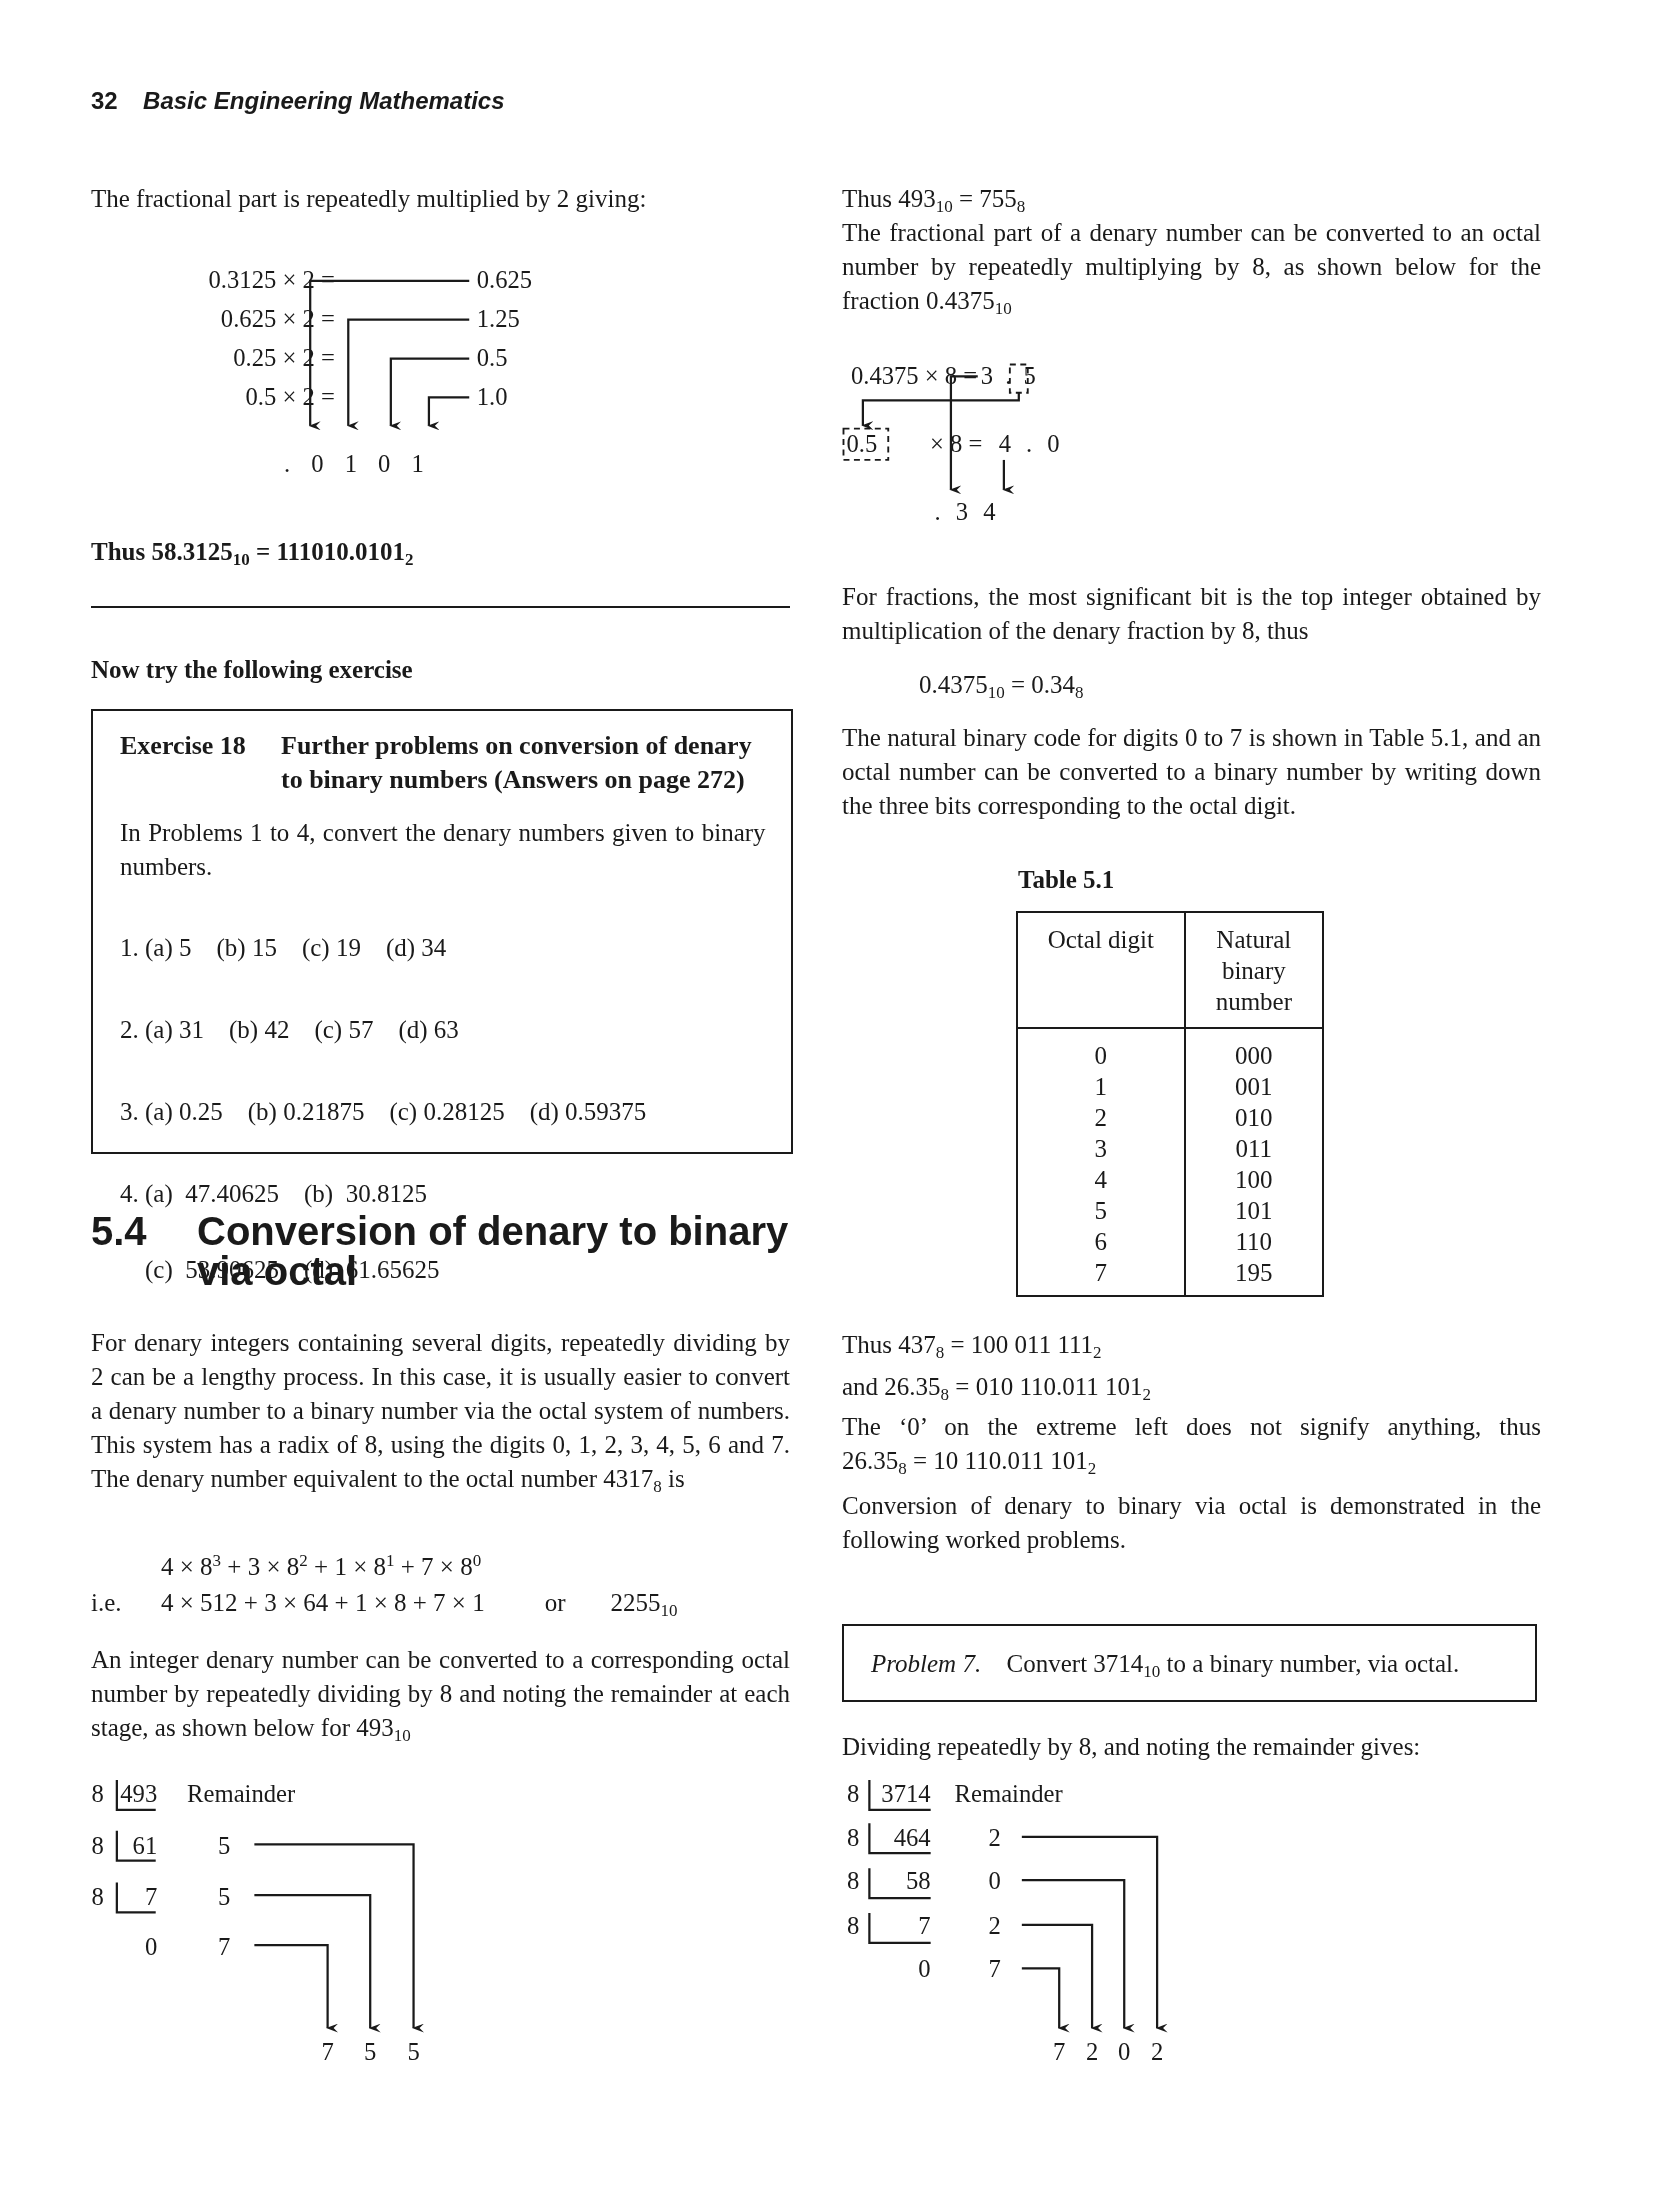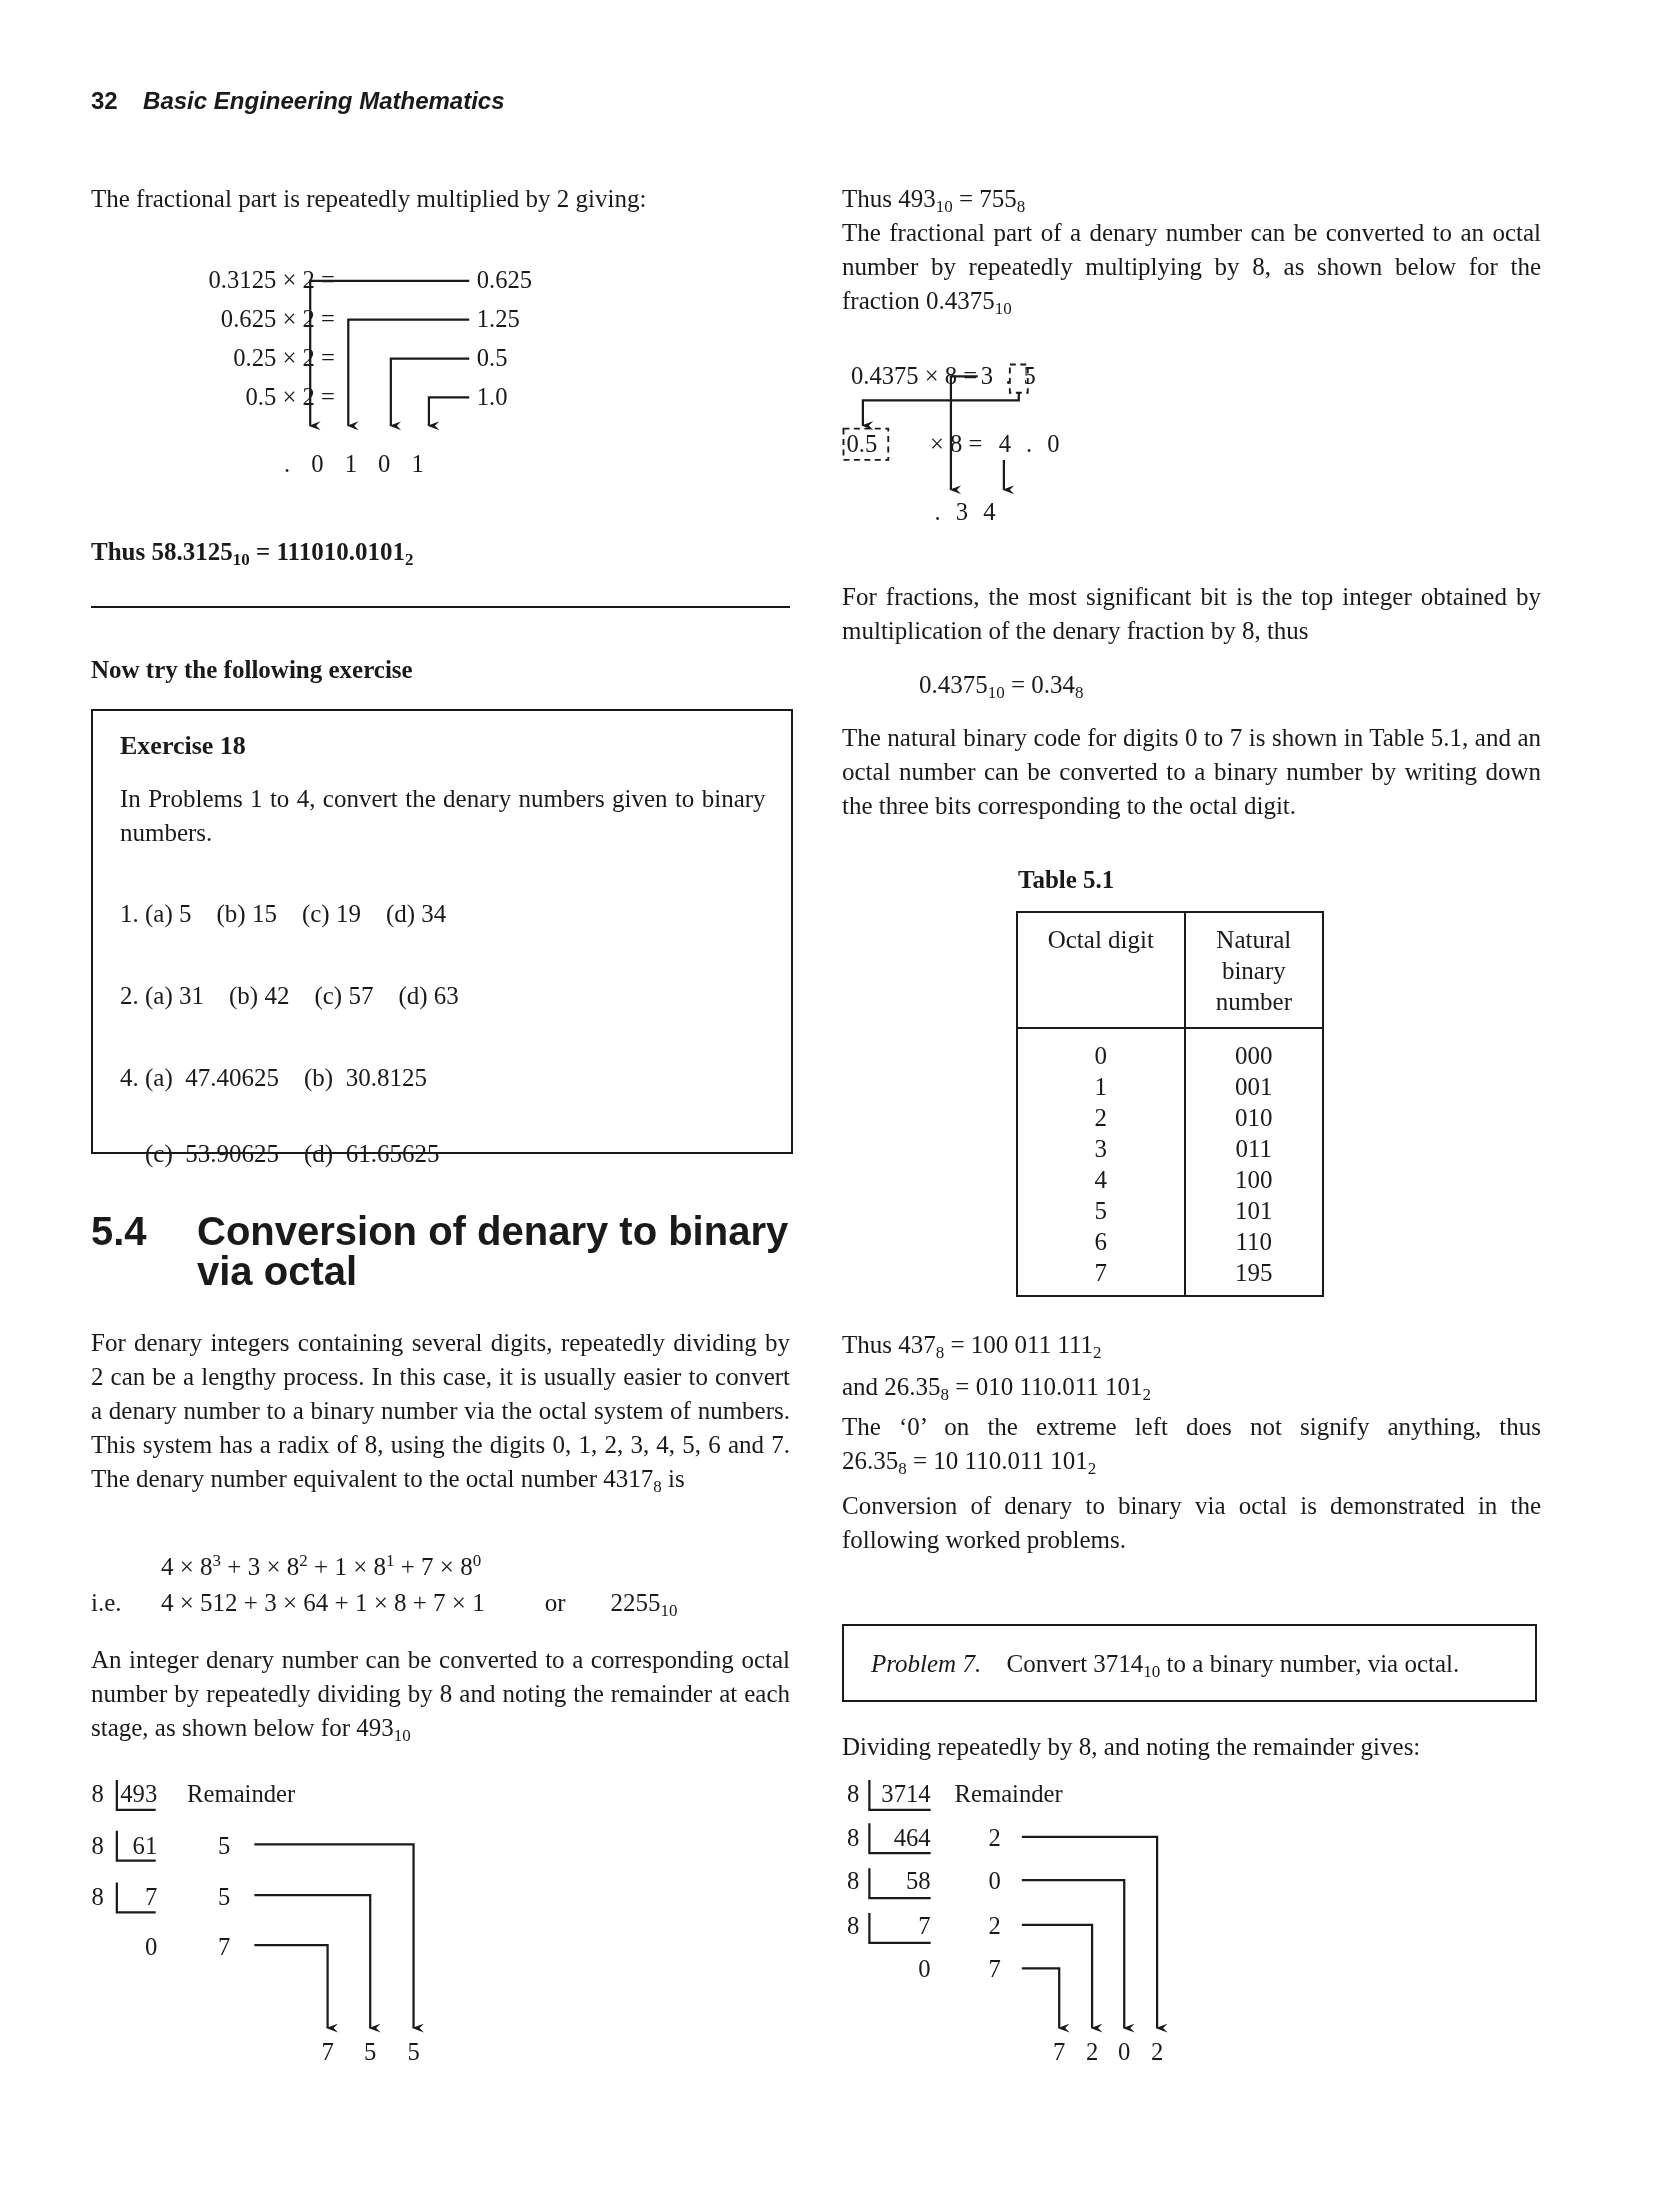--- a/index.html
+++ b/index.html
@@ -65,25 +65,27 @@
   <span>Thus 58.3125</span><sub>10</sub><span> = 111010.0101</span><sub>2</sub>
 </div>
 
 <div class="abs rule" style="left:91px; top:606px; width:699px;"></div>
 
 <div class="abs body-text bold" style="left:91px; top:653px;">Now try the following exercise</div>
 
 <div class="abs box" style="left:91px; top:709px; width:702px; height:445px; padding:18px 25.4px 0 27px;">
   <div class="ex-head">
     <span class="lbl">Exercise 18</span>
+    <span>Further problems on conversion of denary to binary numbers (Answers on page 272)</span>
   </div>
   <div class="body-text justify" style="margin-top:19.4px;">In Problems 1 to 4, convert the denary numbers given to binary numbers.</div>
   <div class="ex-list" style="margin-top:16.4px; white-space:pre;">
     <div style="margin-bottom:18px;">1. (a) 5    (b) 15    (c) 19    (d) 34</div>
     <div style="margin-bottom:18px;">2. (a) 31    (b) 42    (c) 57    (d) 63</div>
+    <div style="margin-bottom:18px;">3. (a) 0.25    (b) 0.21875    (c) 0.28125    (d) 0.59375</div>
     <div style="margin-bottom:12px;">4. (a)  47.40625    (b)  30.8125</div>
     <div>    (c)  53.90625    (d)  61.65625</div>
   </div>
 </div>
 
 <div class="abs section-h" style="left:91px; top:1211px;">
   <div><span class="num">5.4</span><span>Conversion of denary to binary</span></div>
   <div style="padding-left:106px;">via octal</div>
 </div>
 

